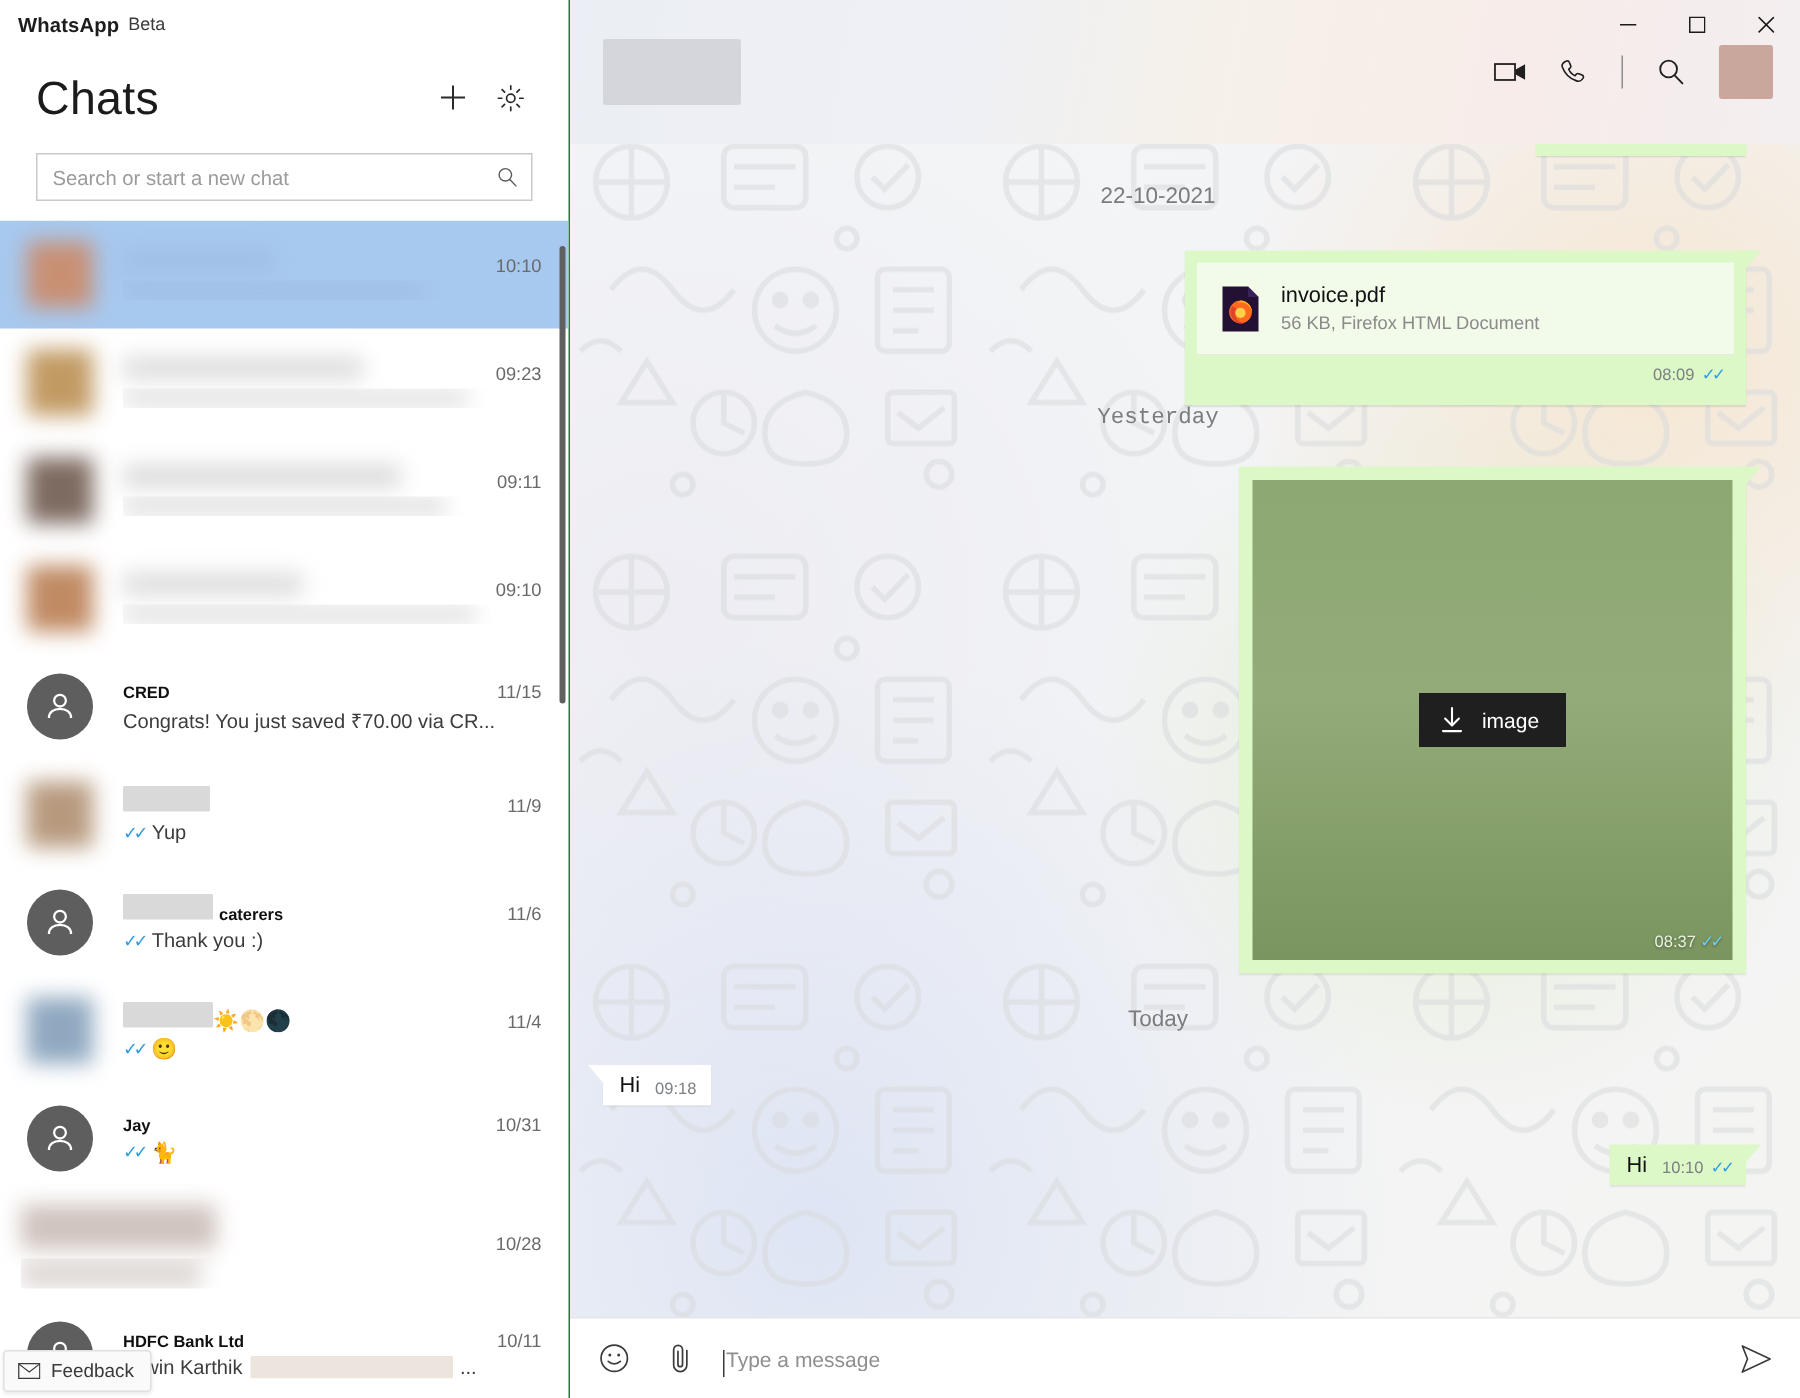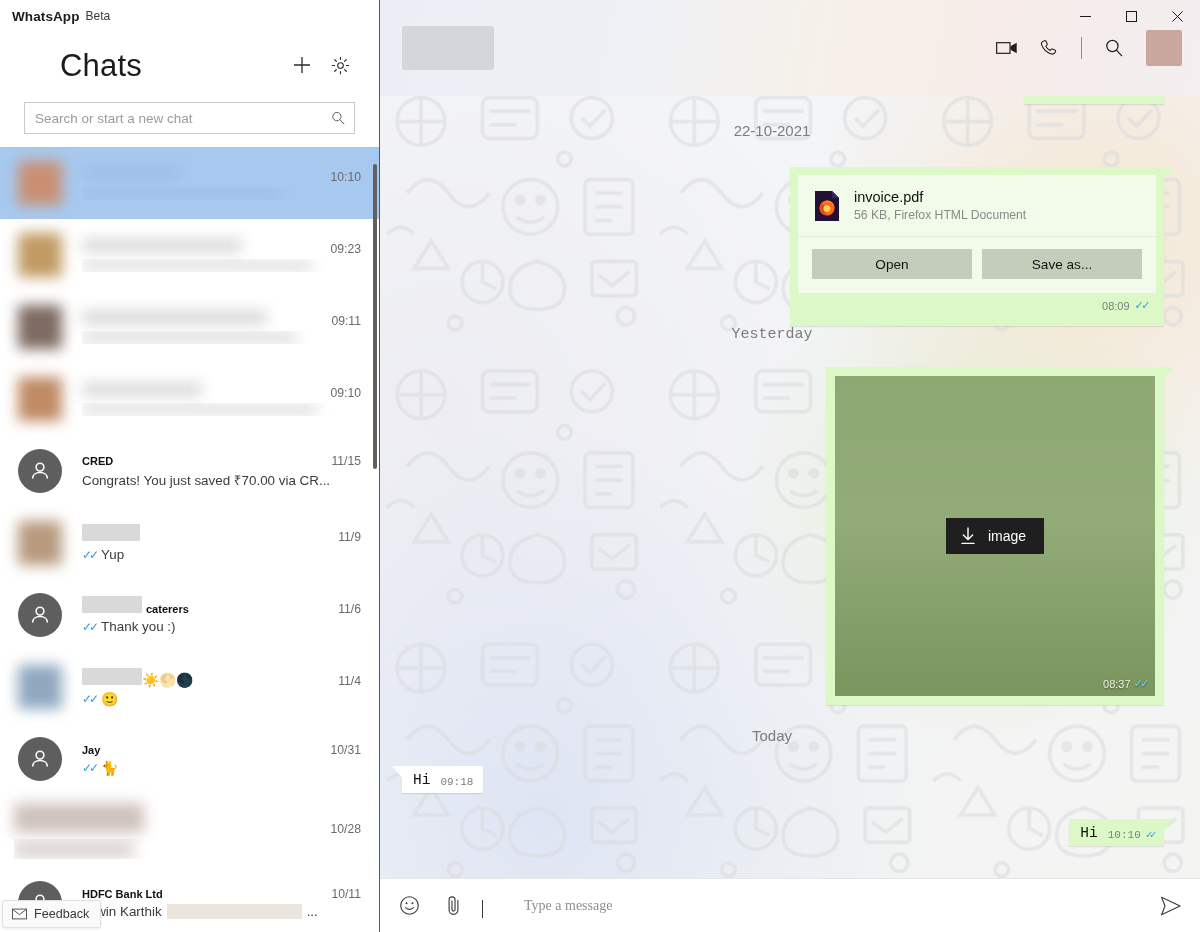--- a/index.html
+++ b/index.html
@@ -16,21 +16,20 @@
     border-right: 1px solid #15803d;
     position: relative; flex: 0 0 380px;
   }
   .titlebar-left { height: 32px; display: flex; align-items: center; padding-left: 12px; }
   .brand { font-size: 13.5px; font-weight: bold; color: #1d1d1d; letter-spacing: .1px; }
   .brand-beta { font-size: 12px; color: #3a3a3a; margin-left: 6px; font-weight: normal; }
 
   .chats-head {
     height: 66px; display: flex; align-items: center;
     padding: 0 22px 0 24px;
-    margin-left: 36px;
   }
   .chats-title { font-size: 31px; font-weight: 300; color: #1b1b1b; letter-spacing: .2px; flex: 1; line-height: 1; }
   .head-icon {
     width: 34px; height: 34px; display: flex; align-items: center; justify-content: center;
     color: #2b2b2b; cursor: pointer; margin-left: 4px;
   }
 
   .search-wrap { padding: 4px 24px 0 24px; }
   .search-box {
     height: 32px; border: 1px solid #c9c9c9; background: #fff;
@@ -139,21 +138,21 @@
     position: absolute; left: -10px; top: 0;
     width: 0; height: 0; border-top: 0 solid transparent;
     border-right: 11px solid #fff; border-bottom: 13px solid transparent;
   }
   .tail-out {
     position: absolute; right: -10px; top: 0;
     width: 0; height: 0;
     border-left: 11px solid #dcf8c6; border-bottom: 13px solid transparent;
   }
 
-  .txt-bubble { padding: 6px 10px 5px 11px; display: flex; align-items: flex-end; gap: 10px; font-family: Liberation Mono, monospace; }
+  .txt-bubble { padding: 6px 10px 5px 11px; display: flex; align-items: flex-end; gap: 10px; }
   .txt-bubble .body { font-size: 14.5px; color: #131313; }
   .meta { font-size: 11px; color: #7b8083; display: flex; align-items: flex-end; gap: 5px; white-space: nowrap; }
   .meta .tick { color: #2f9de3; font-size: 11px; letter-spacing: -2.5px; }
 
   
   .doc-bubble { padding: 8px; width: 374px; }
   .doc-inner { background: #f2faea; }
   .doc-top { display: flex; align-items: center; gap: 14px; padding: 14px 14px 14px 16px; border-bottom: 1px solid #e3ecd7; }
   .doc-ico { width: 26px; height: 32px; flex: 0 0 26px; position: relative; }
   .doc-name { font-size: 14.5px; color: #111; }
@@ -185,21 +184,21 @@
 
   
   .composer {
     height: 54px; flex: 0 0 54px; background: #fff; border-top: 1px solid #e6e6e6;
     display: flex; align-items: center; padding: 0 14px 0 16px; gap: 18px;
   }
   .comp-ico { width: 26px; height: 26px; display: flex; align-items: center; justify-content: center; color: #3b3b3b; cursor: pointer; }
   .comp-input { flex: 1; position: relative; display: flex; align-items: center; }
   .comp-input input {
     width: 100%; border: none; outline: none; font-size: 14px; color: #4c1d95;
-    font-family: Liberation Serif, serif; background: transparent; padding-left: 40px;
+    font-family: Liberation Sans, sans-serif; background: transparent;
   }
   .comp-input input::placeholder { color: #8f8f8f; }
   .caret { position: absolute; left: -2px; top: 2px; width: 1px; height: 18px; background: #3b3b3b; }
   .send-ico { width: 30px; height: 30px; display: flex; align-items: center; justify-content: center; color: #3b3b3b; cursor: pointer; }
 </style>
 </head>
 <body>
 
 <div class="app">
 
@@ -522,24 +521,20 @@
                     <path d="M13 10.4 a7.6 7.6 0 0 1 7.4 9.2 a7.2 7.2 0 0 0 -9.6 -7.6 z" fill="#ffb021"></path>
                     <path d="M7.4 14 a7.6 7.6 0 0 0 8 11.4 a6.6 6.6 0 0 1 -5.2 -9.8 z" fill="#e0452c"></path>
                     <circle cx="13" cy="18.6" r="3.4" fill="#ffd04a"></circle>
                   </svg>
                 </span>
                 <div>
                   <div class="doc-name">invoice.pdf</div>
                   <div class="doc-sub">56 KB, Firefox HTML Document</div>
                 </div>
               </div>
-              <div class="doc-btns">
-                <button class="doc-btn">Open</button>
-                <button class="doc-btn">Save as...</button>
-              </div>
             </div>
             <div class="doc-meta">
               <span class="meta" style="display:inline-flex">
                 <span>08:09</span>
                 <span class="tick">✓✓</span>
               </span>
             </div>
           </div>
         </div>
 

